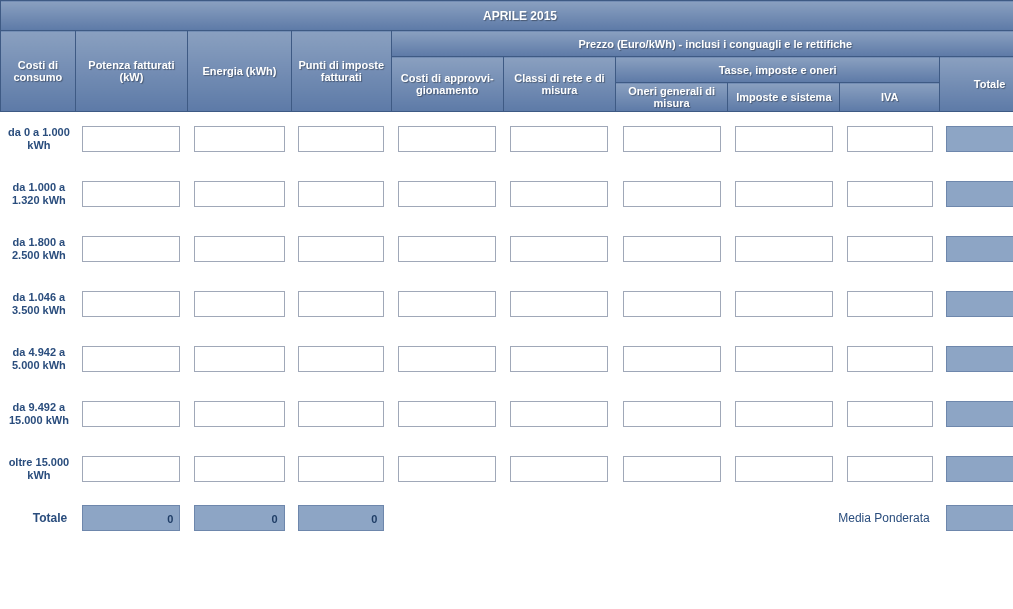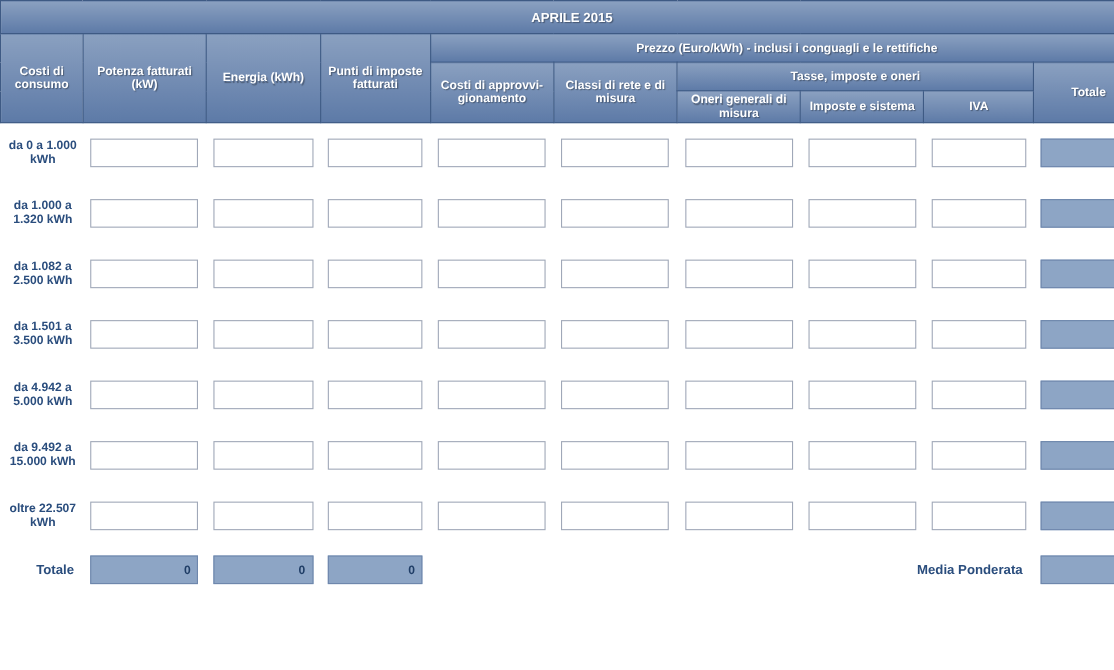--- a/index.html
+++ b/index.html
@@ -77,21 +77,21 @@
     font-weight: bold;
   }
   .total-cell.empty {
     color: transparent;
   }
   tfoot td {
     height: 42px;
   }
   .media-label {
     color: #2a4d7d;
-    font-weight: bold;
+    font-weight: normal;
     text-align: right;
     padding-right: 10px;
     font-size: 12px;
   }
   .totale-label {
     color: #2a4d7d;
     font-weight: bold;
     text-align: right;
     padding-right: 8px;
     font-size: 12px;
@@ -161,33 +161,33 @@
             <td><input type="text" class="cell" style=""></td>
             <td><input type="text" class="cell" style=""></td>
             <td><input type="text" class="cell" style=""></td>
             <td><input type="text" class="cell" style=""></td>
             <td><input type="text" class="cell" style=""></td>
             <td><input type="text" class="cell" style=""></td>
             <td><input type="text" class="cell" style=""></td>
             <td><span class="total-cell empty">&nbsp;</span></td>
           </tr>
           <tr>
-            <td class="row-label">da 1.082 a 2.500 kWh</td>
-            <td><input type="text" class="cell" style=""></td>
-            <td><input type="text" class="cell" style=""></td>
-            <td><input type="text" class="cell" style=""></td>
-            <td><input type="text" class="cell" style=""></td>
-            <td><input type="text" class="cell" style=""></td>
-            <td><input type="text" class="cell" style=""></td>
-            <td><input type="text" class="cell" style=""></td>
-            <td><input type="text" class="cell" style=""></td>
-            <td><span class="total-cell empty">&nbsp;</span></td>
-          </tr>
-          <tr>
-            <td class="row-label">da 1.501 a 3.500 kWh</td>
+            <td class="row-label">da 1.800 a 2.500 kWh</td>
+            <td><input type="text" class="cell" style=""></td>
+            <td><input type="text" class="cell" style=""></td>
+            <td><input type="text" class="cell" style=""></td>
+            <td><input type="text" class="cell" style=""></td>
+            <td><input type="text" class="cell" style=""></td>
+            <td><input type="text" class="cell" style=""></td>
+            <td><input type="text" class="cell" style=""></td>
+            <td><input type="text" class="cell" style=""></td>
+            <td><span class="total-cell empty">&nbsp;</span></td>
+          </tr>
+          <tr>
+            <td class="row-label">da 1.046 a 3.500 kWh</td>
             <td><input type="text" class="cell" style=""></td>
             <td><input type="text" class="cell" style=""></td>
             <td><input type="text" class="cell" style=""></td>
             <td><input type="text" class="cell" style=""></td>
             <td><input type="text" class="cell" style=""></td>
             <td><input type="text" class="cell" style=""></td>
             <td><input type="text" class="cell" style=""></td>
             <td><input type="text" class="cell" style=""></td>
             <td><span class="total-cell empty">&nbsp;</span></td>
           </tr>
@@ -209,21 +209,21 @@
             <td><input type="text" class="cell" style=""></td>
             <td><input type="text" class="cell" style=""></td>
             <td><input type="text" class="cell" style=""></td>
             <td><input type="text" class="cell" style=""></td>
             <td><input type="text" class="cell" style=""></td>
             <td><input type="text" class="cell" style=""></td>
             <td><input type="text" class="cell" style=""></td>
             <td><span class="total-cell empty">&nbsp;</span></td>
           </tr>
           <tr>
-            <td class="row-label">oltre 22.507 kWh</td>
+            <td class="row-label">oltre 15.000 kWh</td>
             <td><input type="text" class="cell" style=""></td>
             <td><input type="text" class="cell" style=""></td>
             <td><input type="text" class="cell" style=""></td>
             <td><input type="text" class="cell" style=""></td>
             <td><input type="text" class="cell" style=""></td>
             <td><input type="text" class="cell" style=""></td>
             <td><input type="text" class="cell" style=""></td>
             <td><input type="text" class="cell" style=""></td>
             <td><span class="total-cell empty">&nbsp;</span></td>
           </tr>

